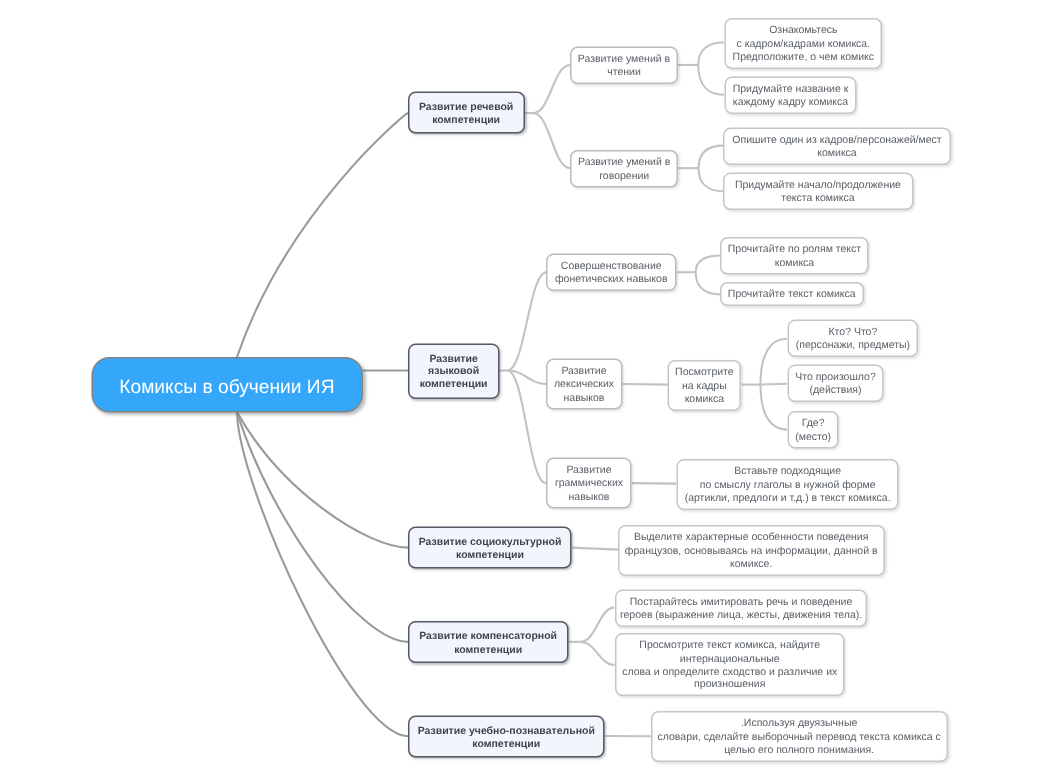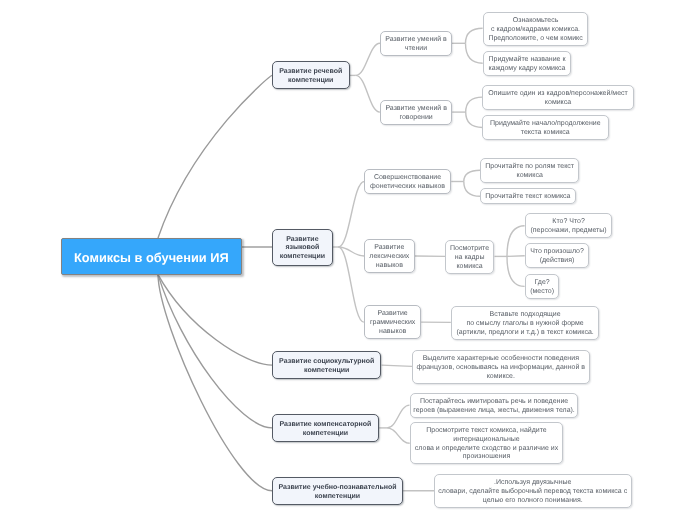--- a/index.html
+++ b/index.html
@@ -1,21 +1,21 @@
 <!DOCTYPE html>
 <html><head>
 <meta charset="utf-8">
 <title>mindmap</title>
 <style>
   html,body{margin:0;padding:0;}
   body{width:696px;height:520px;background:#ffffff;font-family:"Liberation Sans",sans-serif;overflow:hidden;-webkit-font-smoothing:antialiased;text-rendering:geometricPrecision;}
   #stage{position:relative;width:696px;height:520px;}
   svg.links{position:absolute;left:0;top:0;width:696px;height:520px;}
   .node{position:absolute;will-change:transform;box-sizing:border-box;display:flex;align-items:center;justify-content:center;text-align:center;white-space:pre-line;padding-top:3px;}
-  .n-root{background:#35a7fb;border:1.9px solid #848280;border-radius:2px;color:#ffffff;font-weight:bold;font-size:12.8px;box-shadow:1.5px 1.5px 2px rgba(40,50,60,0.30);}
+  .n-root{background:#35a7fb;border:1.9px solid #848280;border-radius:12px;color:#ffffff;font-weight:normal;font-size:12.8px;box-shadow:1.5px 1.5px 2px rgba(40,50,60,0.30);}
   .n-l1{background:#f2f5fb;border:1.6px solid #545a64;border-radius:5px;color:#3d4450;font-weight:bold;font-size:7px;line-height:8.7px;box-shadow:1px 1px 1.5px rgba(40,50,60,0.30);}
   .n-l2{background:#ffffff;border:1px solid #b8bcc2;border-radius:5px;color:#5a6068;font-size:7px;line-height:8.7px;box-shadow:1px 1px 1.5px rgba(40,50,60,0.13);}
   .n-l3{background:#ffffff;border:1px solid #c3c7cc;border-radius:5px;color:#5a6068;font-size:7px;line-height:8.7px;box-shadow:1px 1px 1.5px rgba(40,50,60,0.13);}
 </style>
 </head>
 <body>
 
 <div id="stage">
   <svg class="links" viewBox="0 0 696 520">
     <g fill="none" stroke="#9a9a9a" stroke-width="1.4">

